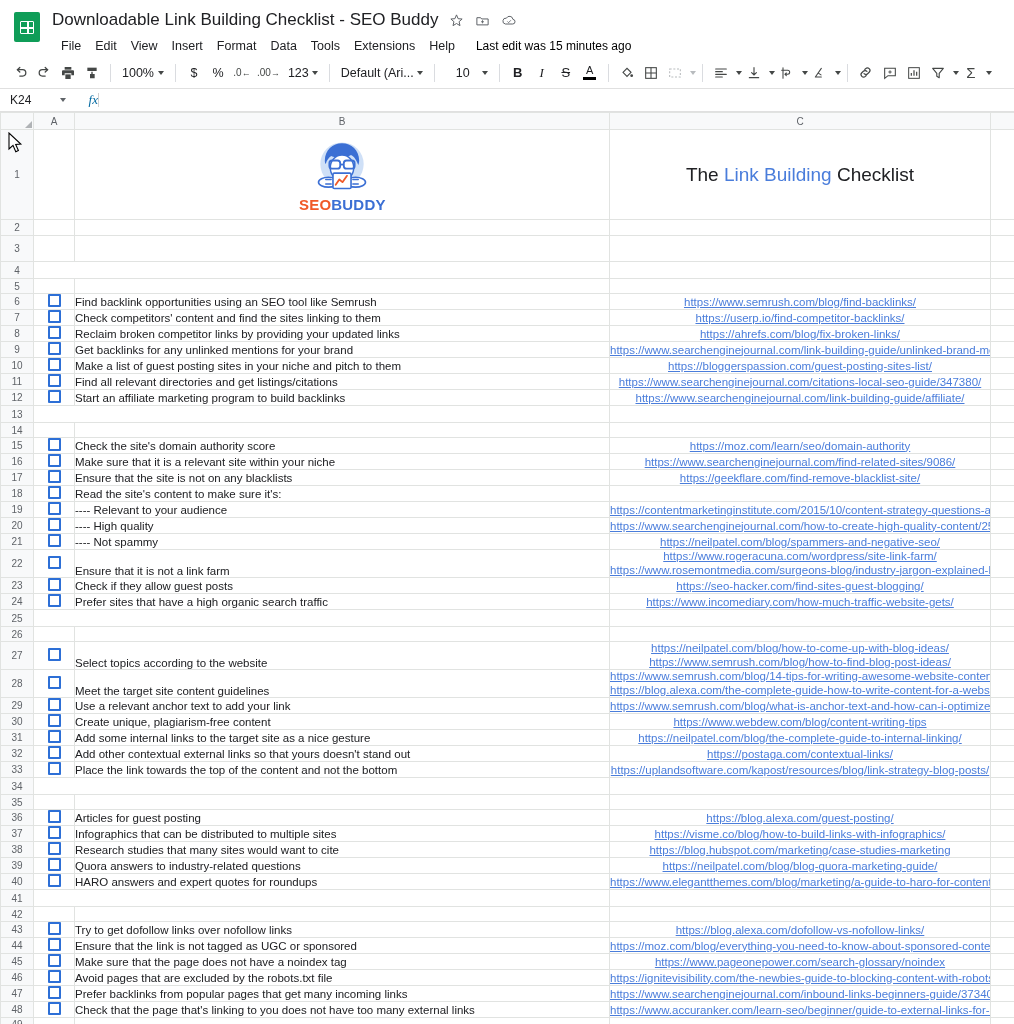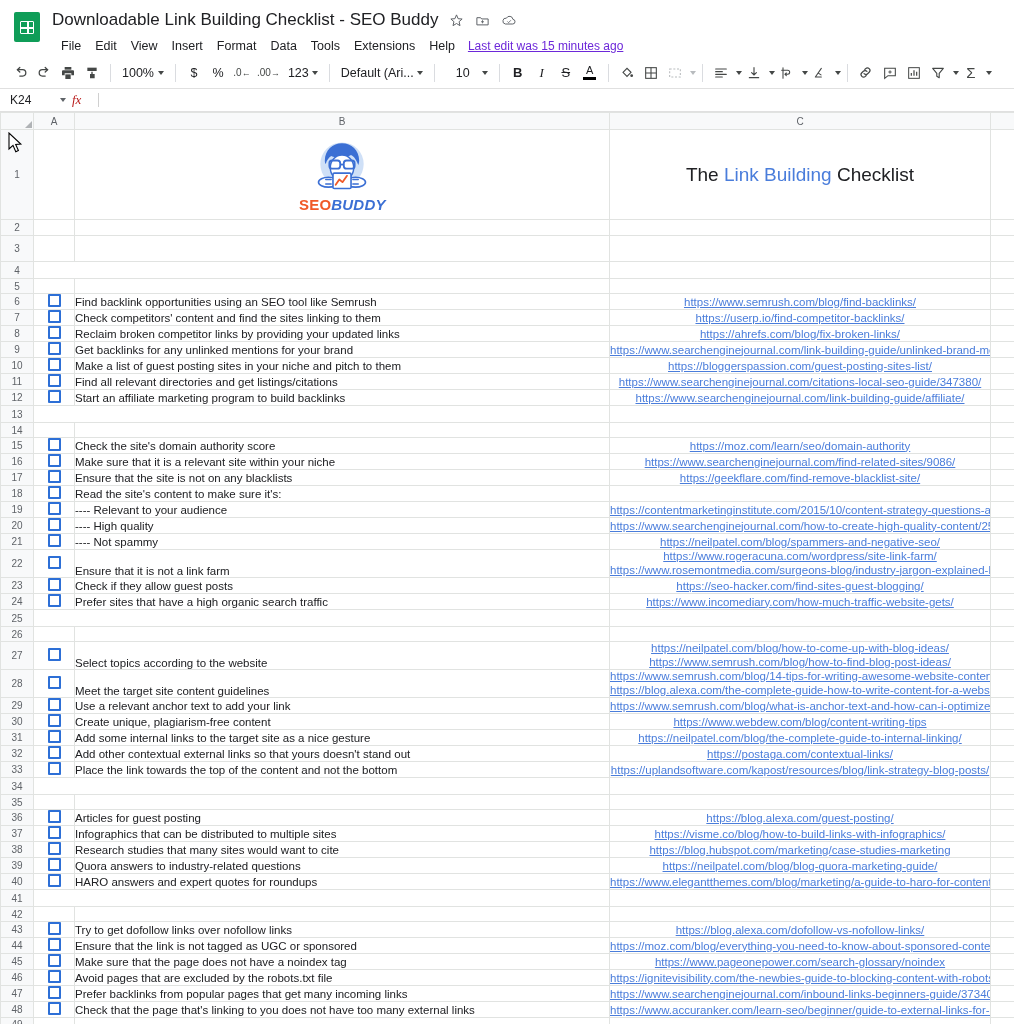--- a/index.html
+++ b/index.html
@@ -26,21 +26,21 @@
   #sheets-logo .grid::before { content:""; position:absolute; left:0; right:0; top:50%; height:1.6px; background:#fff;}
   #sheets-logo .grid::after { content:""; position:absolute; top:0; bottom:0; left:50%; width:1.6px; background:#fff;}
 
   #titleblock { flex: 1 1 auto; padding-top: 2px; }
   #title-row { display:flex; align-items:center; height: 24px; }
   #doc-title { font-size: 17px; color: #202124; letter-spacing: 0; white-space: nowrap; }
   .titleicon { margin-left: 11px; color: #5f6368; display:inline-flex; align-items:center; }
   #menu-row { display:flex; align-items:center; height: 22px; margin-top: 3px; font-size: 12.5px; color: #202124; }
   .menu-item { padding: 2px 7px; border-radius: 4px; cursor: default; white-space: nowrap;}
   .menu-item:first-child { margin-left: 2px; }
-  #last-edit { margin-left: 6px; font-size: 12px; color: #6d28d9; text-decoration: underline; white-space: nowrap; }
+  #last-edit { margin-left: 14px; font-size: 12px; color: #000000; white-space: nowrap; }
 
   
   #toolbar {
     height: 32px; display: flex; align-items: center;
     padding: 0 8px; border-top: 1px solid #fff; background: #fff;
     font-size: 12px; color: #444746;
   }
   .tb { display:inline-flex; align-items:center; justify-content:center; height:24px; min-width:24px; padding:0 3px; border-radius:4px; color:#444746;}
   .tb svg { display:block; }
   .tb-txt { font-size:12.5px; color:#202124; }
@@ -54,21 +54,21 @@
   .tb.dim { color:#b8bbbe; }
 
   
   #formulabar {
     height: 24px; display:flex; align-items:center;
     border-top:1px solid #e0e0e0; border-bottom:1px solid #e0e0e0; background:#fff;
     font-size: 12px; color:#202124;
   }
   #namebox { width:72px; display:flex; align-items:center; justify-content:space-between; padding:0 6px 0 10px; }
   #namebox .caret { border-top-color:#5f6368; }
-  #fx { width:26px; text-align:left; color:#b91c1c; font-style:italic; font-family:"Liberation Serif", serif; font-size:13px;}
+  #fx { width:26px; text-align:right; color:#0369a1; font-style:italic; font-family:"Liberation Serif", serif; font-size:13px;}
   #fxdiv { width:1px; height:14px; background:#d0d0d0;}
   #formula-input { flex:1; padding-left:8px; color:#202124; }
 
   
   #gridwrap { position: relative; width:1014px; height:920px; background:#fff; overflow:hidden;}
   table#sheet { border-collapse: collapse; table-layout: fixed; width: 1014px; font-size: 11.5px; }
   table#sheet td, table#sheet th { padding:0; margin:0; }
 
   col.c-rh { width: 33px; }
   col.c-a  { width: 41px; }
@@ -126,21 +126,21 @@
   a.url {
     color:#4a7ddb; font-size:11.5px; text-decoration:underline; white-space:nowrap;
   }
   .urlline { display:block; white-space:nowrap; overflow:visible;}
 
   
   td.logocell { text-align:center; vertical-align:middle; background:#fff;}
   .logo-wrap { display:inline-block; width:86px; }
   .logo-text { font-size:15px; font-weight:bold; letter-spacing:0.2px; margin-top:1px;}
   .logo-seo { color:#f05a28; }
-  .logo-buddy { color:#3b6fd4;font-style:italic; }
+  .logo-buddy { color:#3b6fd4; }
 
   td.titlecell { text-align:center; vertical-align:middle; background:#fff; }
   .bigtitle { font-size:19px; color:#202124; }
   .bigtitle .hl { color:#4a7ddb; }
 
   
   #cursor { position:absolute; left:8px; top:20px; width:16px; height:22px; pointer-events:none; }
 </style>
 </head>
 <body>

